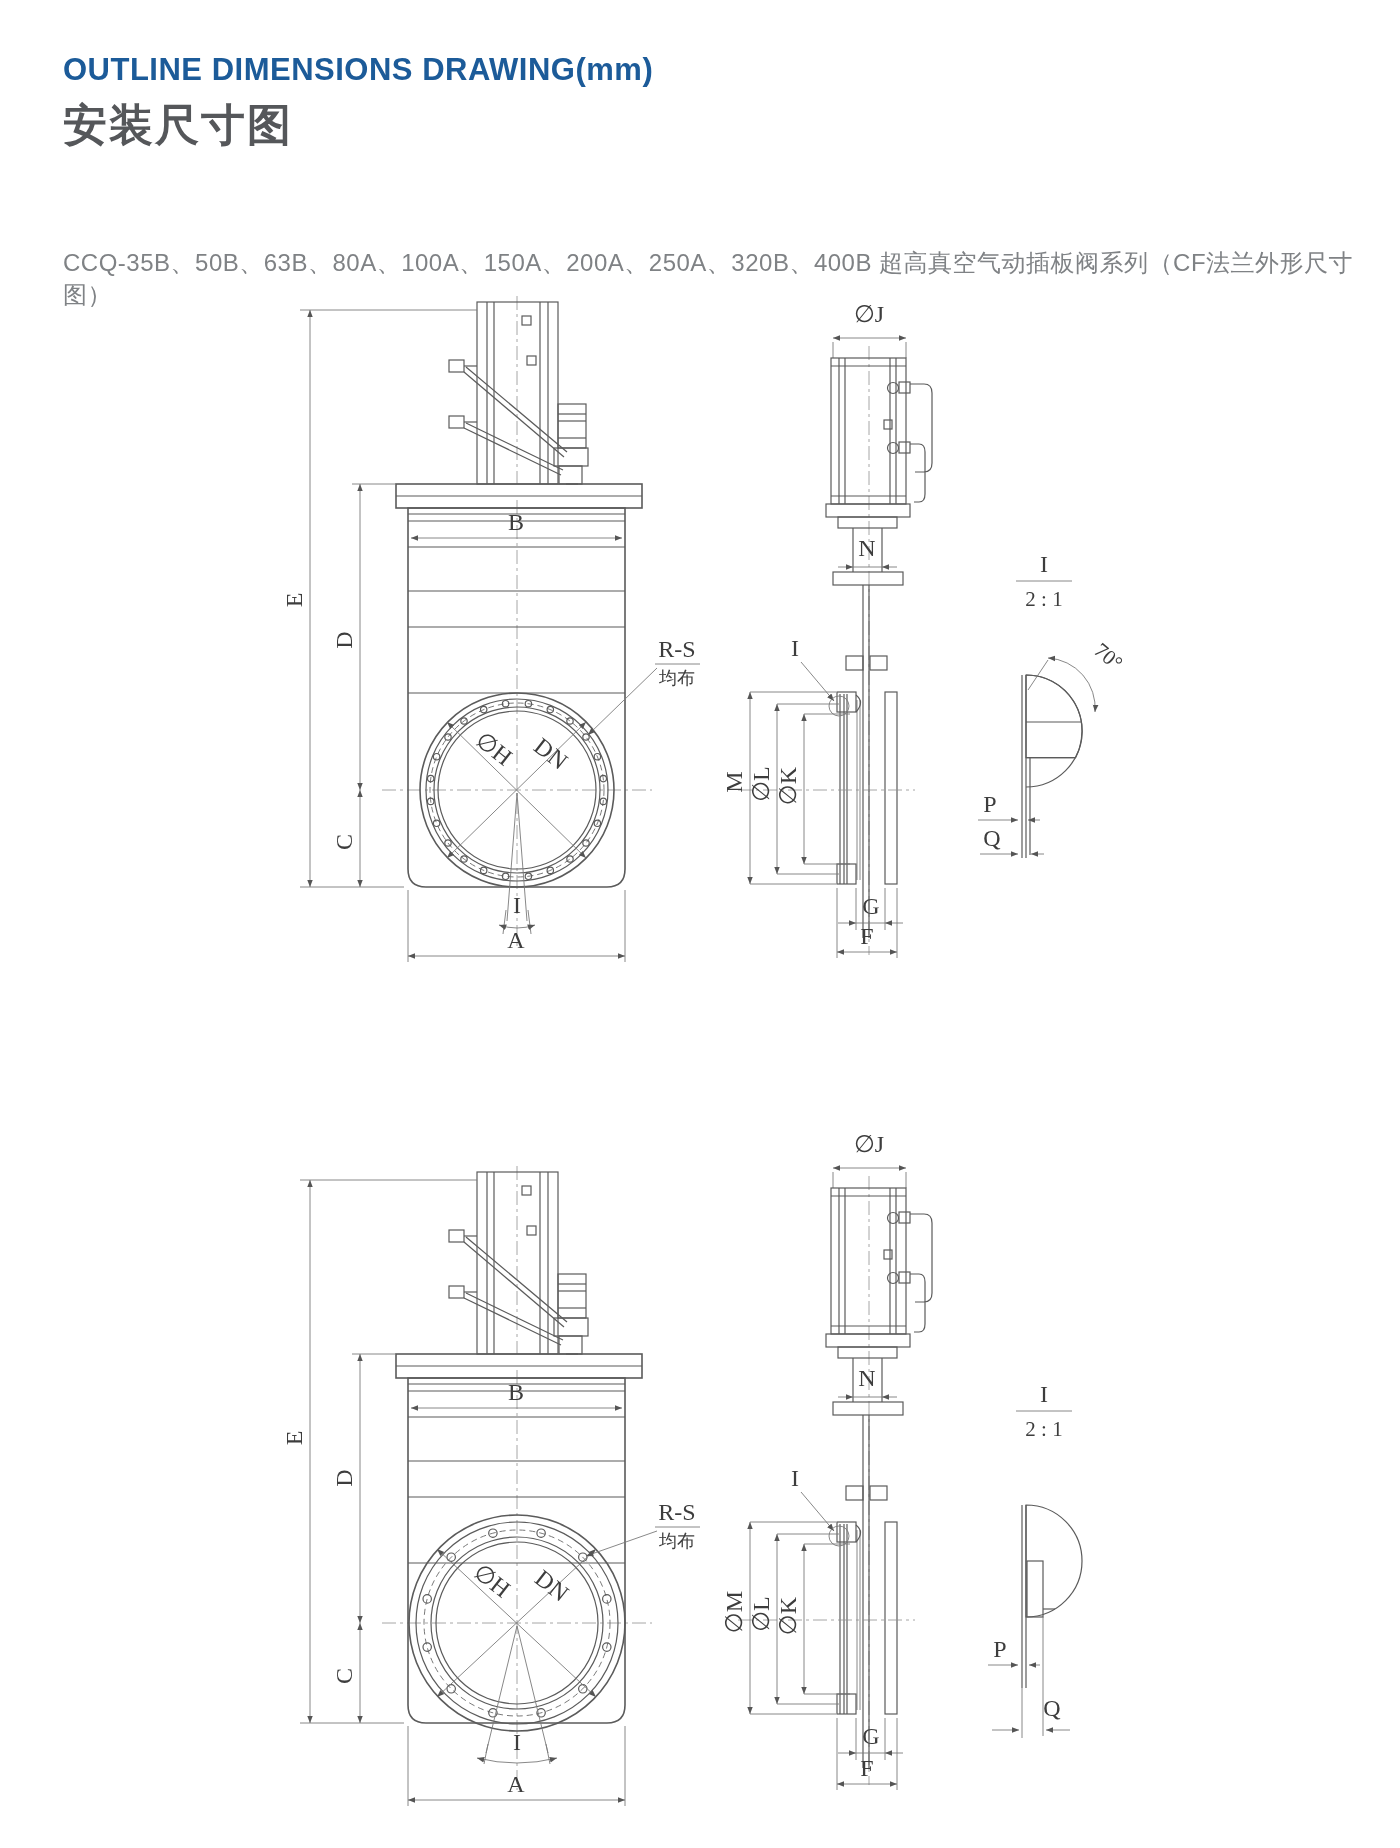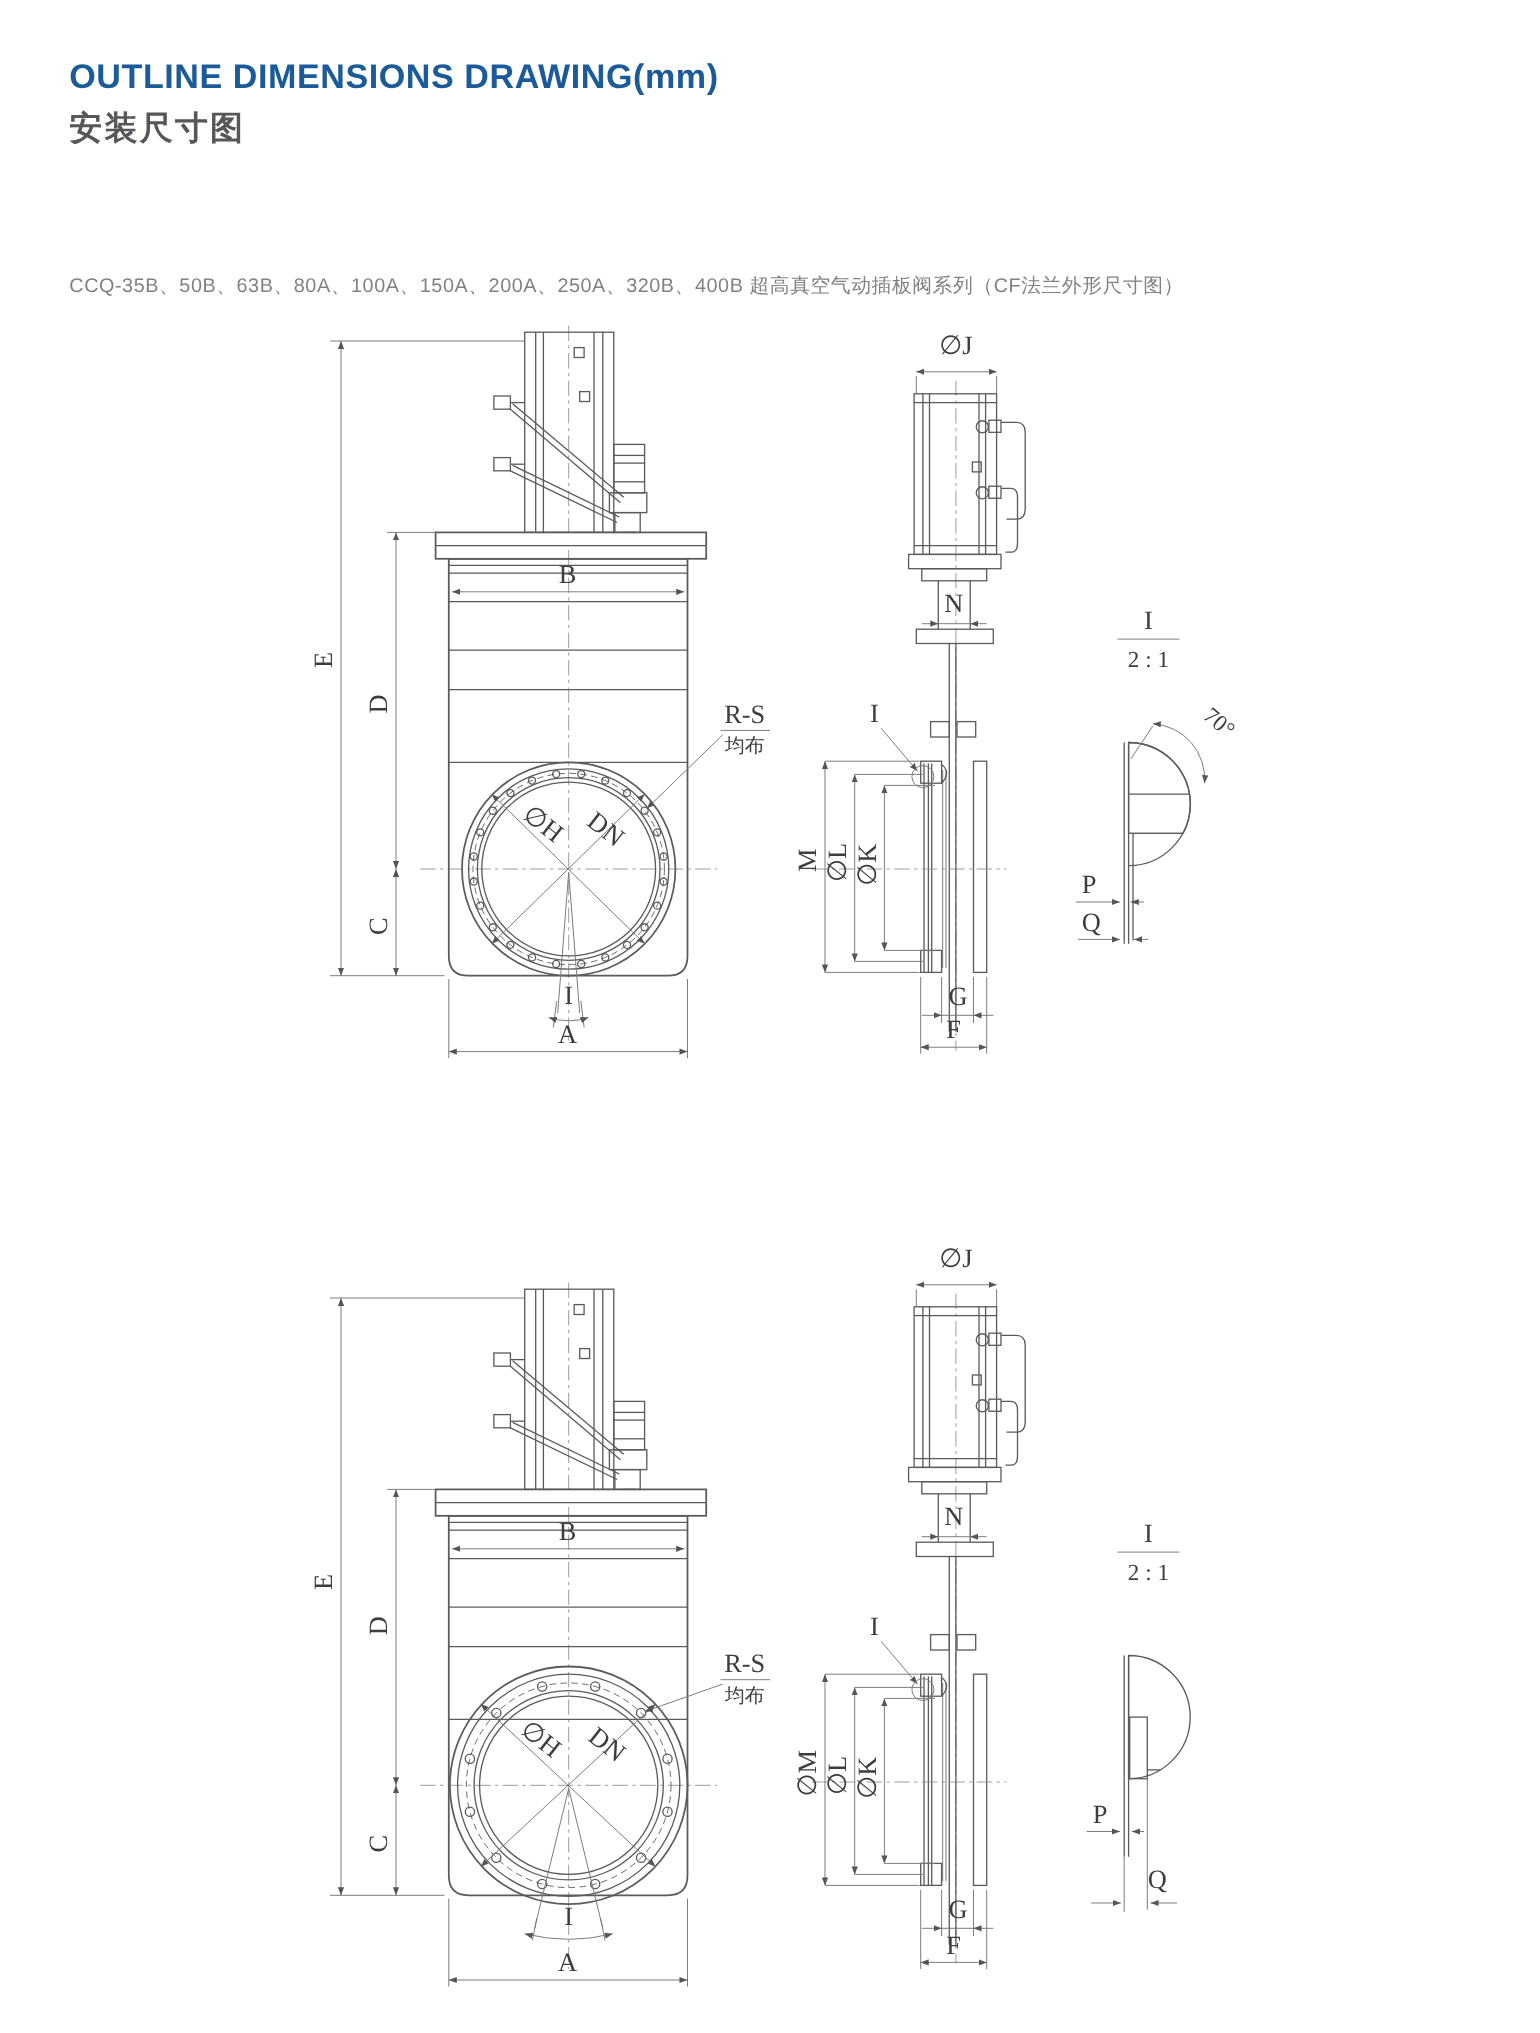--- a/index.html
+++ b/index.html
@@ -1,22 +1,22 @@
 <!DOCTYPE html>
 <html><head>
 <meta charset="utf-8">
 <style>
   html,body{margin:0;padding:0;background:#ffffff;}
   #page{position:relative;width:1400px;height:1848px;background:#ffffff;overflow:hidden;
         font-family:"Liberation Sans","DejaVu Sans",sans-serif;}
   .title{position:absolute;left:63px;top:52px;margin:0;font-size:31px;font-weight:bold;
          color:#1c5b99;letter-spacing:.5px;}
-  .subtitle{position:absolute;left:63px;top:96px;margin:0;font-size:30px;font-weight:bold;
+  .subtitle{position:absolute;left:63px;top:96px;margin:0;font-size:44px;font-weight:bold;
          color:#55575a;letter-spacing:2px;}
-  .caption{position:absolute;left:63px;margin:0;font-size:18px;color:#7f8285;letter-spacing:.5px;}
+  .caption{position:absolute;left:63px;margin:0;font-size:24px;color:#7f8285;letter-spacing:.5px;}
   #cap1{top:247px;}
   #cap2{top:1077px;}
   svg.drw{position:absolute;left:0;}
   .ln{stroke:#5b5b5b;stroke-width:1.2;fill:none;}
   .thk{stroke-width:1.6;}
   .dim{stroke:#7a7a7a;stroke-width:0.9;fill:none;}
   .cl{stroke:#909090;stroke-width:0.8;stroke-dasharray:14 4 3 4;fill:none;}
   .dash{stroke:#6a6a6a;stroke-width:0.9;fill:none;stroke-dasharray:6 4;}
   text.dm{font-family:"Liberation Serif","DejaVu Serif",serif;font-size:24px;fill:#3d3d3d;text-anchor:middle;}
   text.dms{font-family:"Liberation Serif","DejaVu Serif",serif;font-size:21px;fill:#3d3d3d;text-anchor:middle;}

